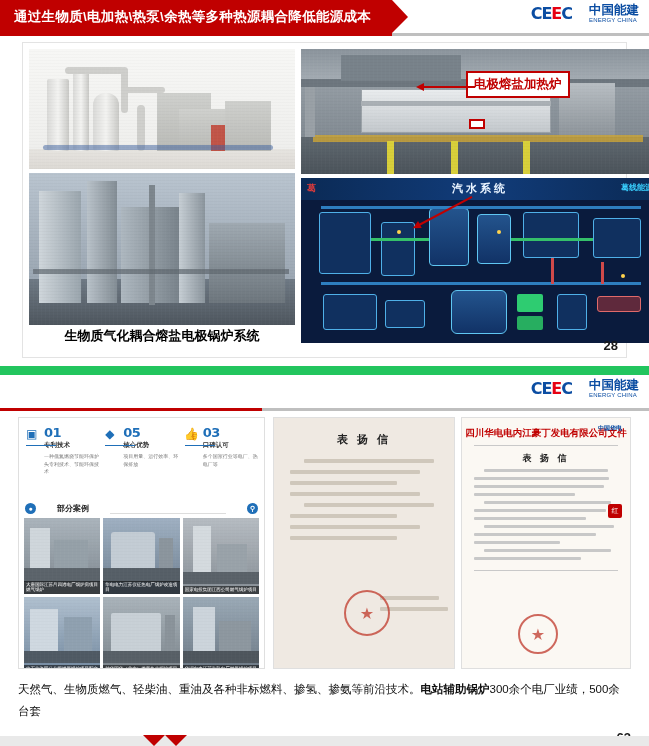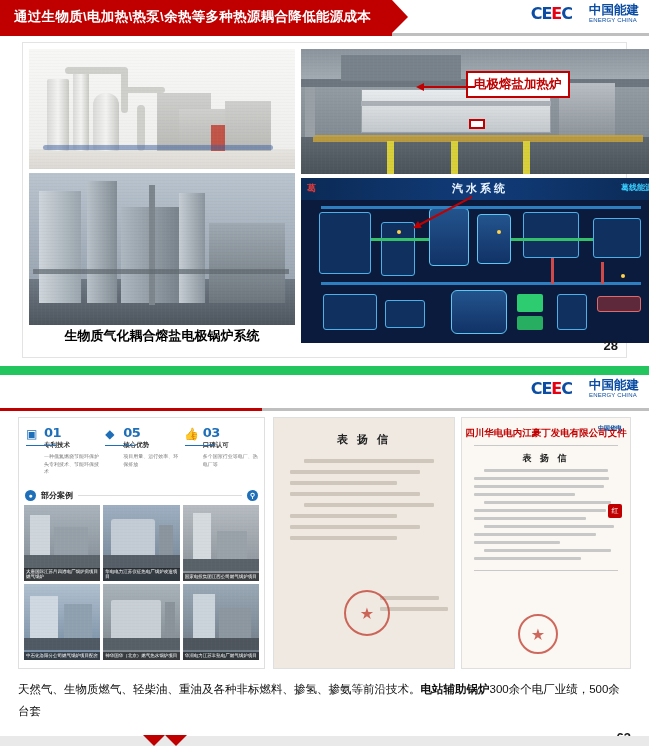--- a/index.html
+++ b/index.html
@@ -271,23 +271,23 @@
     letter-spacing: -.5px;
   }
   .info-col .lbl { font-size: 6.5px; color: #333; font-weight: bold; margin-top: 1px;}
   .info-col .desc { font-size: 5px; color: #777; line-height: 1.5; margin-top: 3px; }
   .info-col::after {
     content:"";
     position:absolute; left: 2px; top: 20px; width: 30px; height:1px; background:#1f6fb8;
   }
 
   .sec-head {
-    display:flex; align-items:center; gap:5px;
+    display:flex; align-items:flex-end; gap:21px;
     padding: 2px 6px;
-    font-size: 8px; color:#222; font-weight:bold;
+    font-size: 8px; color:#222; font-weight:bold;margin-top:13px;
   }
   .sec-head .dot {
     width: 11px; height: 11px; border-radius: 50%;
     background: #1f6fb8; color:#fff; font-size: 7px;
     display:flex;align-items:center;justify-content:center;
   }
   .sec-head .line { flex:1; height:1px; background:#ddd; }
 
   .grid-photos {
     display: grid;

